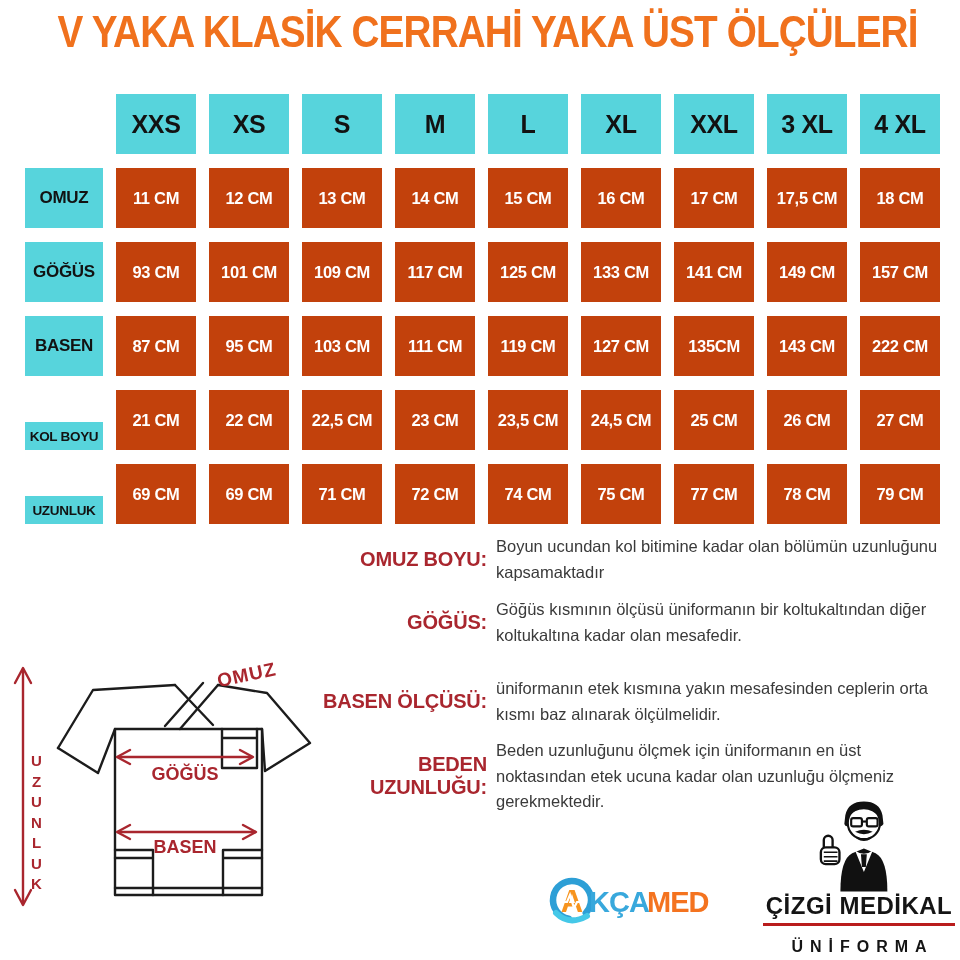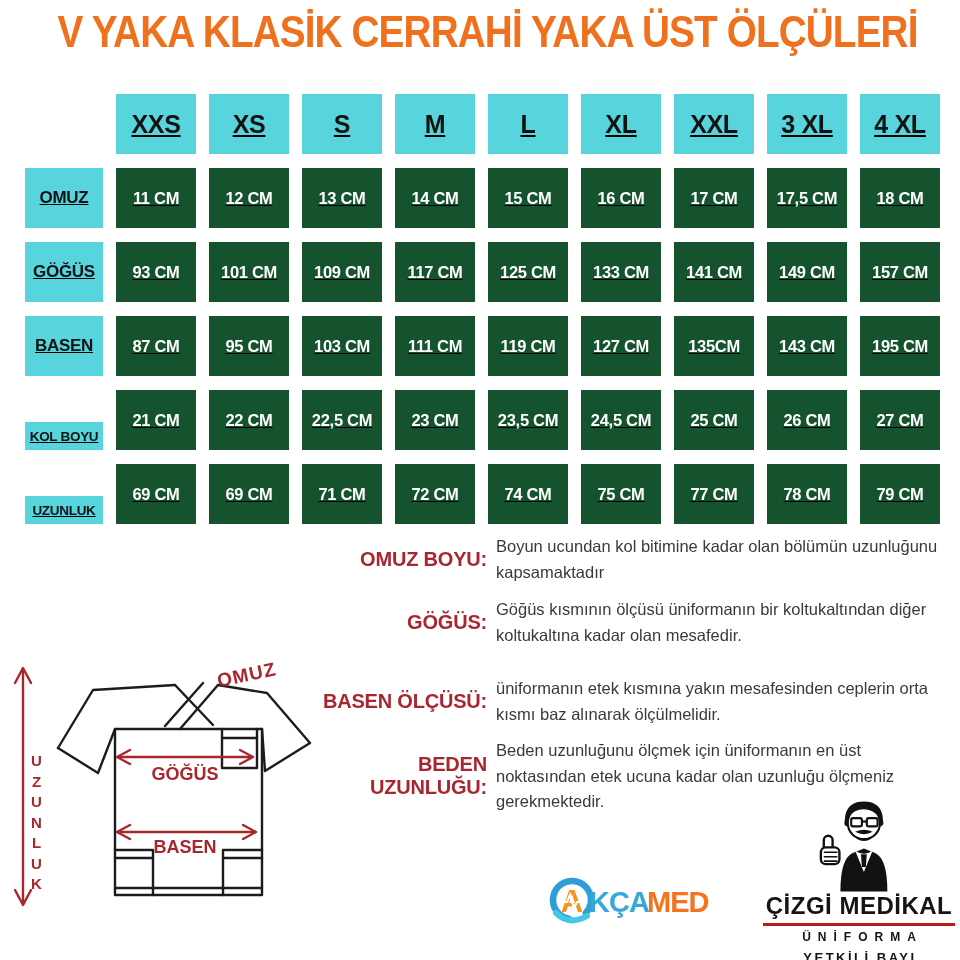--- a/index.html
+++ b/index.html
@@ -7,49 +7,49 @@
         font-family:"Liberation Sans",sans-serif;}
 
   
   .title{position:absolute;left:0;right:0;top:6px;text-align:center;font-weight:bold;
          font-size:44px;line-height:52px;color:#F0711D;letter-spacing:-1px;
          transform:scaleX(0.88);white-space:nowrap;}
 
   
   #size-table{position:absolute;left:25px;top:94px;width:915px;display:grid;
               grid-template-columns:78px repeat(9,1fr);grid-auto-rows:60px;
-              column-gap:13px;row-gap:14px;text-decoration:underline;}
+              column-gap:13px;row-gap:14px;}
   .cell{display:flex;align-items:center;justify-content:center;font-weight:bold;
         text-align:center;letter-spacing:-0.3px;}
   .corner{background:transparent;}
   .head{background:#57D4DC;color:#121212;font-size:25px;}
   .rowlabel{background:#57D4DC;color:#121212;font-size:17px;}
   .rowlabel.small{font-size:13.5px;margin-top:32px;}
-  .val{background:#14532d;color:#ffffff;font-size:16.5px;}
+  .val{background:#c2410c;color:#ffffff;font-size:16.5px;}
 
   
   .def{position:absolute;left:297px;display:flex;align-items:center;}
   .term{flex:none;width:190px;text-align:right;color:#A9262E;font-size:20px;
         font-weight:bold;padding-right:9px;letter-spacing:-0.2px;}
   .desc{width:455px;font-size:16.5px;line-height:25.5px;color:#3A3A3A;}
   .def-4 .desc{width:402px;}
 
   
   #diagram{position:absolute;left:8px;top:648px;width:312px;height:300px;}
   #uzunluk-label{position:absolute;left:28px;top:752px;writing-mode:vertical-lr;
                  text-orientation:upright;color:#A9262E;font-weight:bold;
                  font-size:15px;letter-spacing:3.5px;}
 
   
   #akcamed{position:absolute;left:548px;top:872px;}
   #cizgi{position:absolute;left:763px;top:798px;width:192px;text-align:center;color:#141414;}
   #cizgi svg{display:block;margin:0 auto;}
   .cizgi-line1{font-size:24px;font-weight:bold;white-space:nowrap;letter-spacing:0.5px;
                border-bottom:3px solid #b91c1c;padding-bottom:3px;}
-  .cizgi-line2{font-size:12px;font-weight:bold;letter-spacing:7px;margin-top:4px;padding-left:7px;}
+  .cizgi-line2{font-size:16px;font-weight:bold;letter-spacing:7px;margin-top:12px;padding-left:7px;}
   .cizgi-line3{font-size:13px;font-weight:bold;letter-spacing:2.5px;margin-top:6px;padding-left:2px;}
 </style>
 </head>
 <body>
 
 <div class="page">
 
   <div class="title">V YAKA KLASİK CERRAHİ YAKA ÜST ÖLÇÜLERİ</div>
 
   <div id="size-table">
@@ -85,21 +85,21 @@
       <div class="cell val">157 CM</div>
       <div class="cell rowlabel">BASEN</div>
       <div class="cell val">87 CM</div>
       <div class="cell val">95 CM</div>
       <div class="cell val">103 CM</div>
       <div class="cell val">111 CM</div>
       <div class="cell val">119 CM</div>
       <div class="cell val">127 CM</div>
       <div class="cell val">135CM</div>
       <div class="cell val">143 CM</div>
-      <div class="cell val">195 CM</div>
+      <div class="cell val">222 CM</div>
       <div class="cell rowlabel small">KOL BOYU</div>
       <div class="cell val">21 CM</div>
       <div class="cell val">22 CM</div>
       <div class="cell val">22,5 CM</div>
       <div class="cell val">23 CM</div>
       <div class="cell val">23,5 CM</div>
       <div class="cell val">24,5 CM</div>
       <div class="cell val">25 CM</div>
       <div class="cell val">26 CM</div>
       <div class="cell val">27 CM</div>

